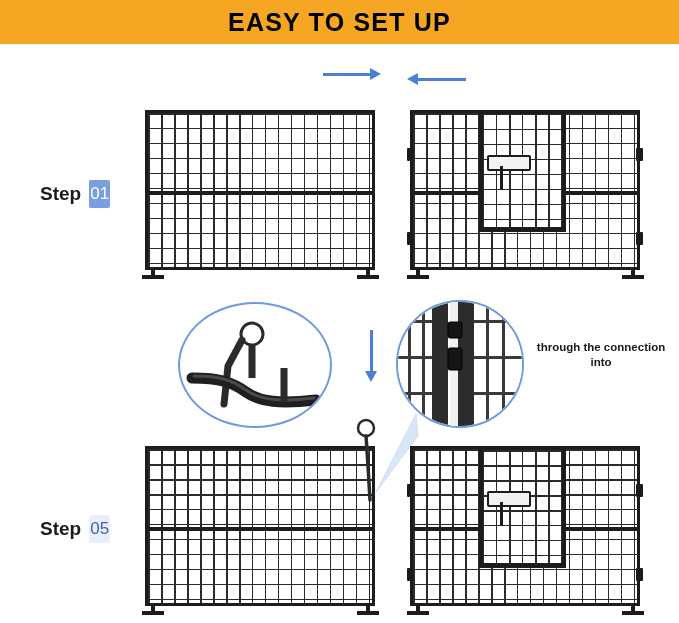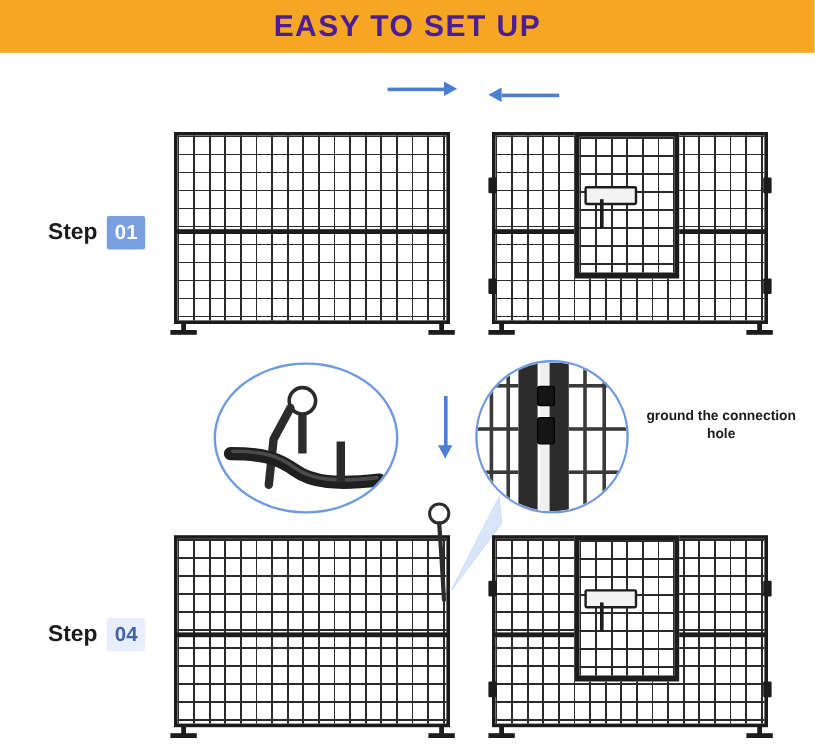--- a/index.html
+++ b/index.html
@@ -21,45 +21,45 @@
     left: 0;
     top: 0;
     width: 679px;
     height: 44px;
     background: #f5a623;
     display: flex;
     align-items: center;
     justify-content: center;
   }
   .banner-title {
-    color: #4c1d95;
+    color: #000000;
     font-size: 25px;
     font-weight: bold;
     letter-spacing: 1.2px;
   }
 
   
   .step-label {
     position: absolute;
     display: flex;
     align-items: center;
     gap: 8px;
   }
   .step-word {
     font-size: 19px;
     font-weight: bold;
     color: #1b1b1b;
   }
   .step-num {
-    width: 32px;
+    width: 21px;
     height: 28px;
     background: #7a9fe0;
     color: #ffffff;
     font-size: 17px;
-    font-weight: bold;
+    font-weight: normal;
     display: flex;
     align-items: center;
     justify-content: center;
     border-radius: 2px;
   }
   .step-num.light {
     background: #e8eefb;
     color: #3f63ad;
   }
 
@@ -258,26 +258,26 @@
     <rect x="50" y="20" width="14" height="16" rx="2" fill="#151515" stroke="#000" stroke-width="1"></rect>
     <rect x="50" y="46" width="14" height="22" rx="2" fill="#151515" stroke="#000" stroke-width="1"></rect>
   </svg>
 </div>
 
 <svg style="position:absolute; left:360px; top:410px;" width="60" height="90">
   <polygon points="56,4 58,26 16,82" fill="#d8e6f7" stroke="#cfe0f5" stroke-width="1"></polygon>
 </svg>
 
 <div class="callout-note" style="left:528px; top:340px; width:146px;">
-  <div>ground the connection hole</div>
+  <div>through the connection into</div>
 </div>
 
 <div class="step-label" style="left:40px; top:515px;">
   <span class="step-word">Step</span>
-  <span class="step-num light">04</span>
+  <span class="step-num light">05</span>
 </div>
 
 <div>
   <div class="panel" style="left:145px; top:446px; width:230px; height:160px;">
     <div class="midbar" style="top:78px;"></div>
   </div>
   <div class="foot" style="left:151px; top:604px; height:10px;"></div>
   <div class="foot-base" style="left:142px; top:611px; width:22px;"></div>
   <div class="foot" style="left:366px; top:604px; height:10px;"></div>
   <div class="foot-base" style="left:357px; top:611px; width:22px;"></div>

